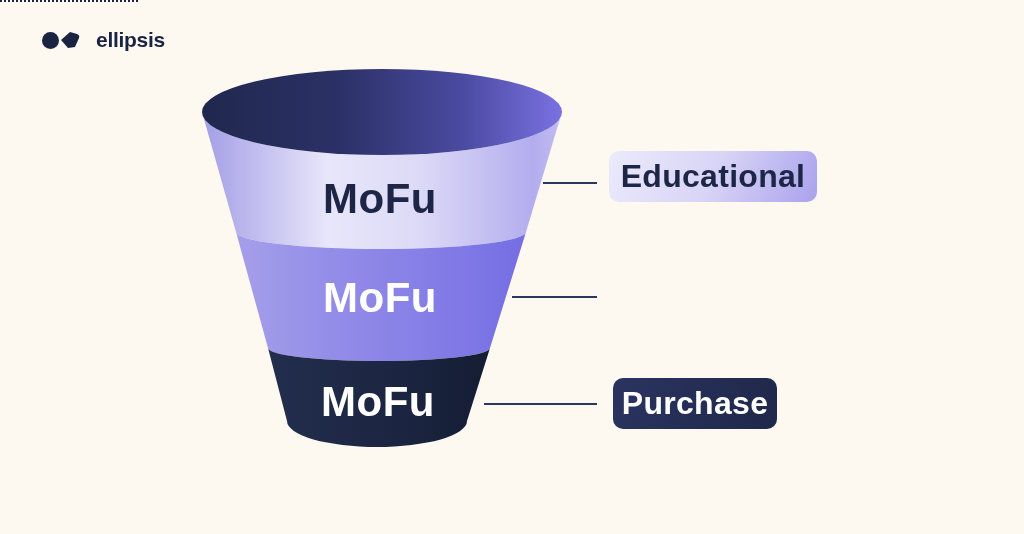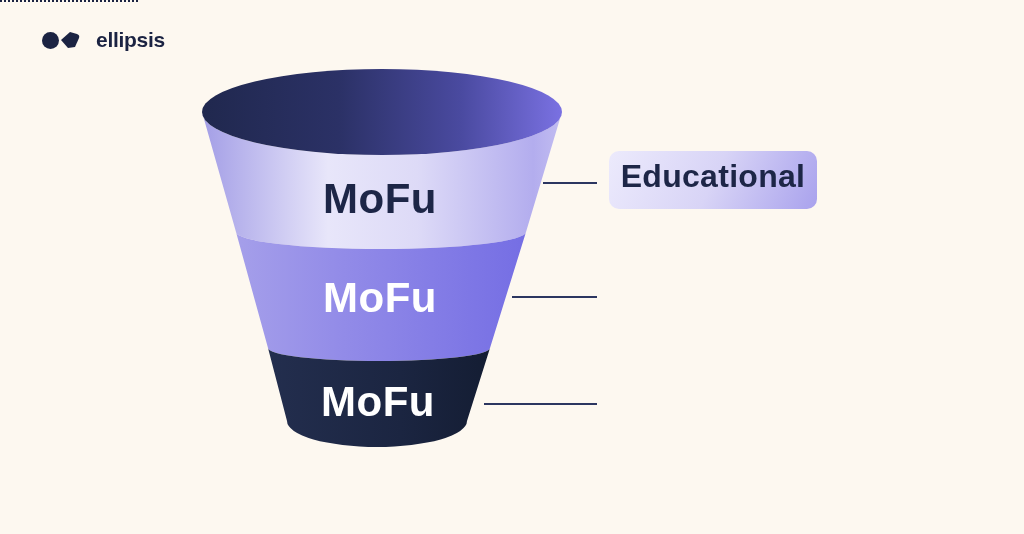--- a/index.html
+++ b/index.html
@@ -74,21 +74,21 @@
   .chip {
     position: absolute;
     border-radius: 10px;
     font-size: 32px;
     font-weight: 700;
     letter-spacing: 0.3px;
     text-align: center;
   }
   .chip-edu {
     left: 609px; top: 151px;
-    width: 208px; height: 58px;
+    width: 208px; height: 51px;
     line-height: 51px;
     color: #1d2647;
     background: linear-gradient(115deg, #eceafc 0%, #d8d4f6 50%, #a9a2ed 100%);
   }
   .chip-comp {
     left: 611px; top: 274px;
     width: 225px; height: 52px;
     line-height: 52px;
     color: #ffffff;
     background: linear-gradient(115deg, #9a93ee 0%, #837be7 60%, #756de5 100%);
@@ -156,14 +156,15 @@
 
   <div class="stage-text stage-tofu">MoFu</div>
   <div class="stage-text stage-mofu">MoFu</div>
   <div class="stage-text stage-bofu">MoFu</div>
 
   <div class="connector connector-edu"></div>
   <div class="connector connector-comp"></div>
   <div class="connector connector-pur"></div>
 
   <div class="chip chip-edu">Educational</div>
+  <div class="chip chip-pur">Purchase</div>
 
 </div>
 
 </body></html>

